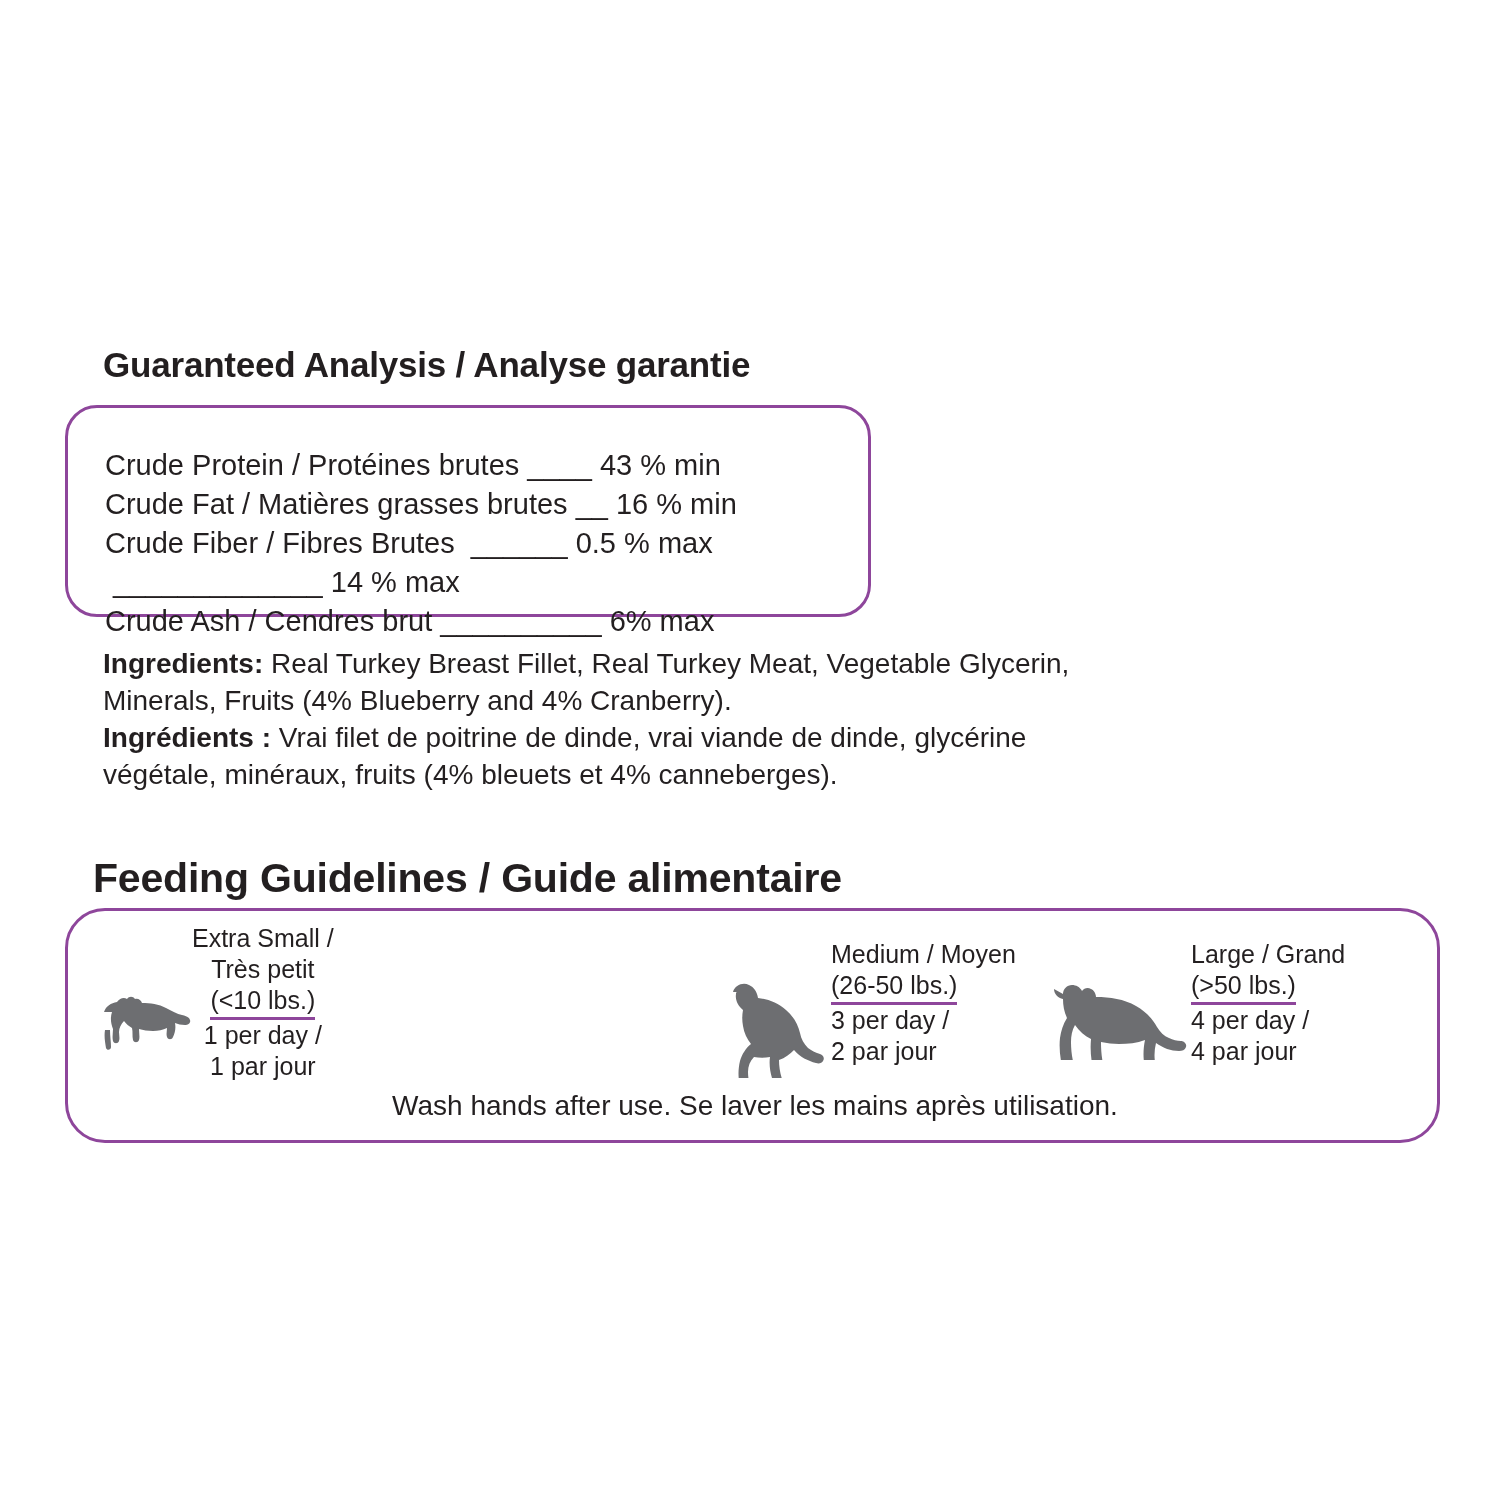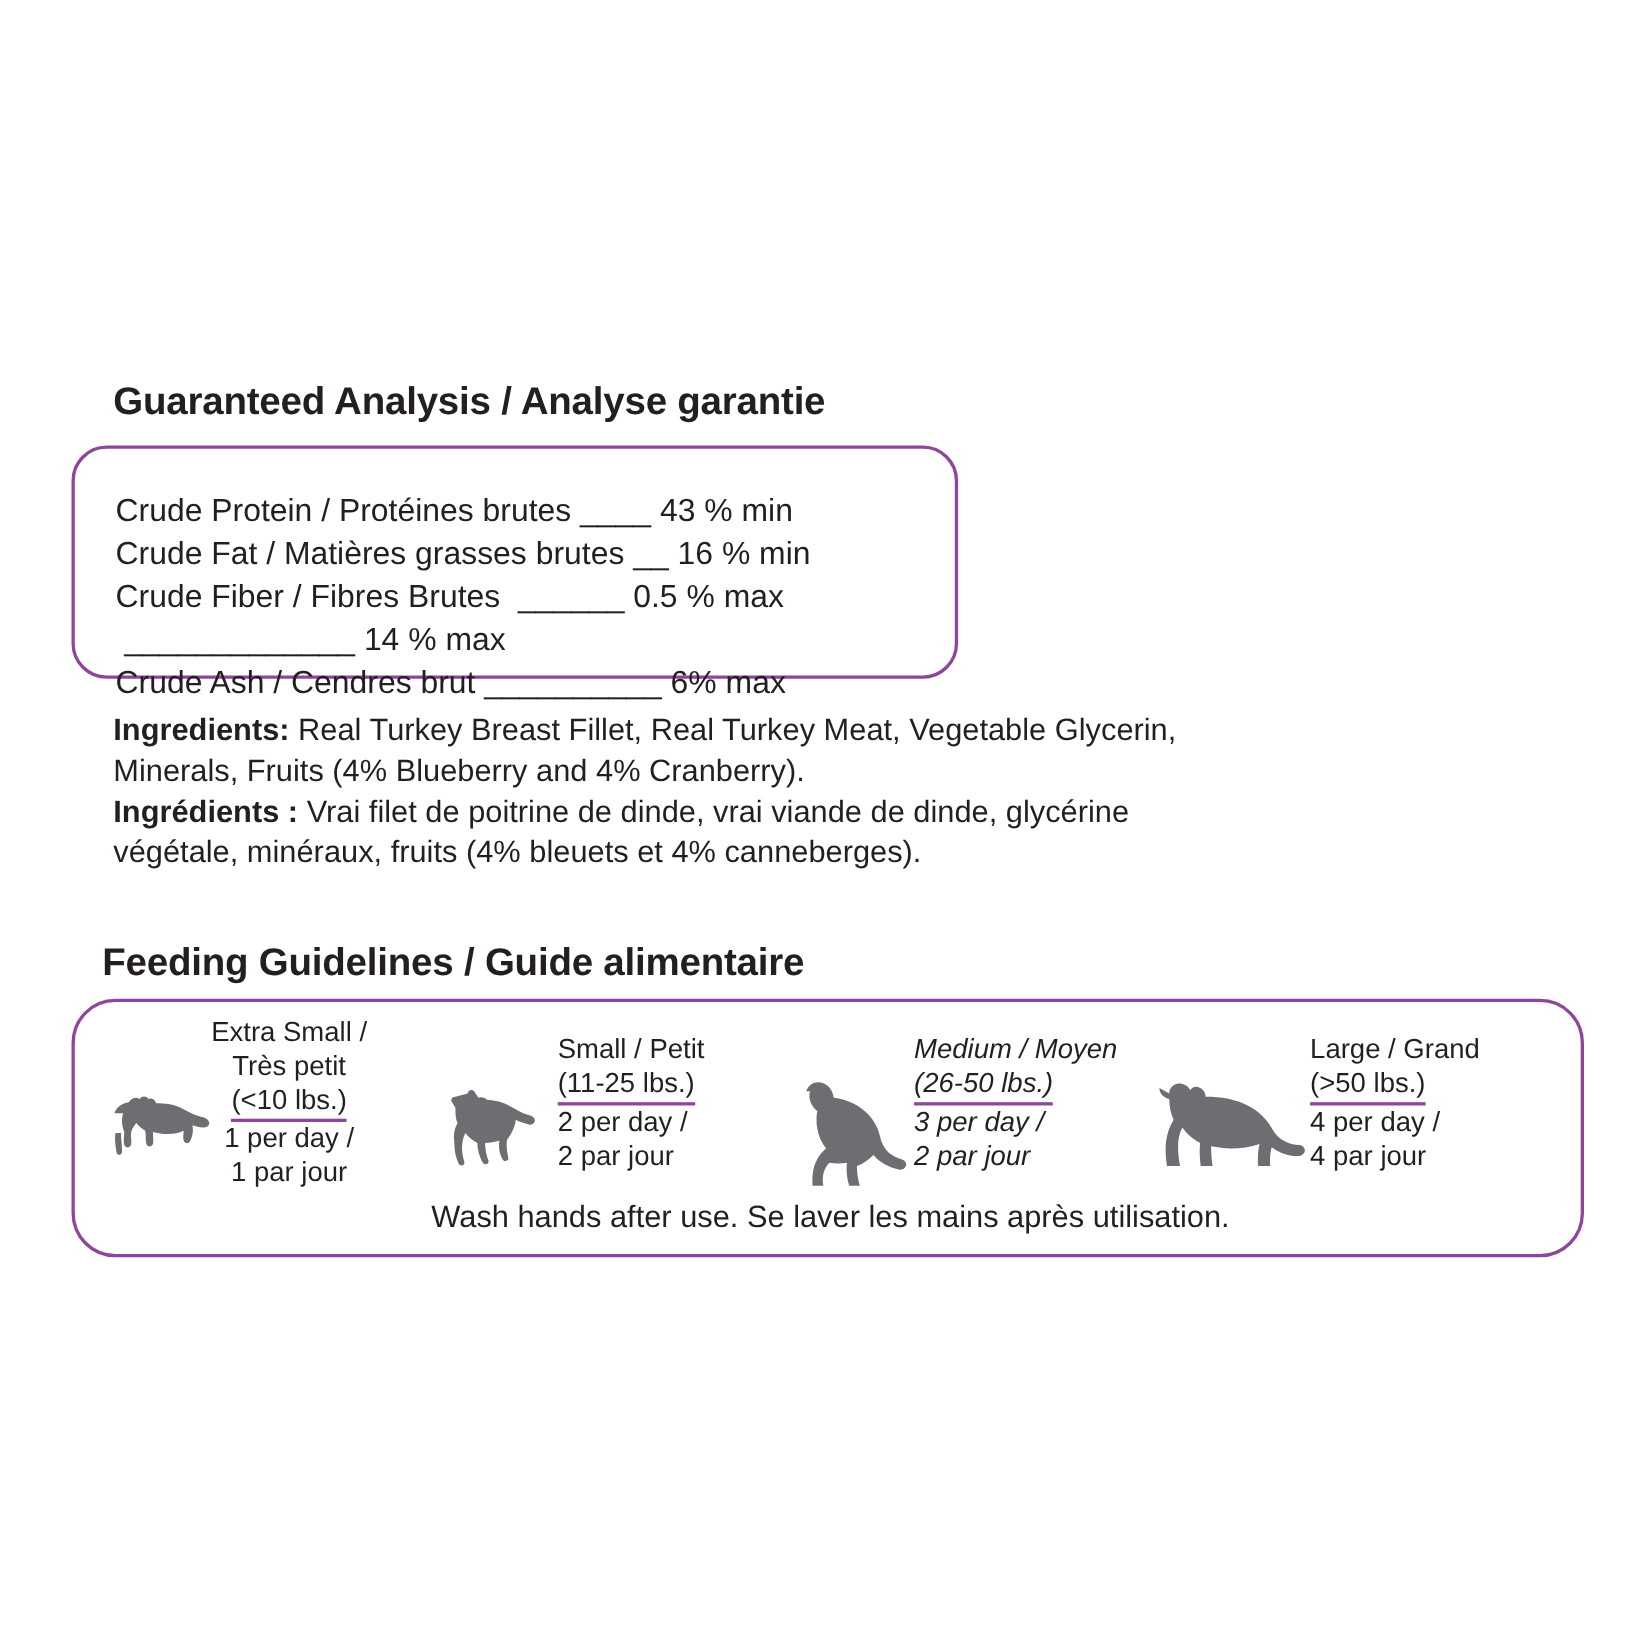--- a/index.html
+++ b/index.html
@@ -81,21 +81,21 @@
   }
   .ing-par {
     margin: 0;
   }
 
   
   .fg-heading {
     position: absolute;
     left: 93px;
     top: 855px;
-    font-size: 35px;
+    font-size: 41px;
     font-weight: bold;
     letter-spacing: -0.2px;
     white-space: nowrap;
   }
   .fg-box {
     position: absolute;
     left: 65px;
     top: 908px;
     width: 1375px;
     height: 235px;
@@ -208,41 +208,28 @@
       </span>
       <div class="fg-text" style="left:112px; top:8px;">
         <div class="fg-size">Extra Small /</div>
         <div class="fg-size">Très petit</div>
         <div><span class="fg-weight">(&lt;10 lbs.)</span></div>
         <div class="fg-amount">1 per day /</div>
         <div class="fg-amount">1 par jour</div>
       </div>
     </div>
 
-    <div class="fg-item" style="left:325px; width:320px;">
-      <span class="dog" style="left:8px; bottom:28px;">
-        <svg class="dog-svg" width="96" height="72" viewBox="0 0 96 72" xmlns="http://www.w3.org/2000/svg">
-          <path fill="#6d6e71" d="M22 4c1-3 4-4 6-2l4 6c3-1 6 0 8 2 7 0 15 2 21 6 6 3 12 7 18 8 3 1 5 3 4 6-1 2-4 3-6 2-4-1-8-2-11-4-1 7-4 13-8 18-1 5 0 11 1 16 1 3-3 5-5 2-3-5-4-11-3-17-4 1-9 2-13 2 0 5 1 11 3 16 1 3-3 5-5 2-3-5-5-12-5-18-4-2-8-5-11-9-2 4-3 9-3 14 0 4 1 8 2 12 1 3-3 5-5 2-3-6-4-13-4-20-1-6 0-12 3-17-2-4-2-9-2-14l-3-5c-2-2 0-5 3-5z"></path>
-        </svg>
-      </span>
-      <div class="fg-text" style="left:112px; top:24px;">
-        <div class="fg-size">Small / Petit</div>
-        <div><span class="fg-weight">(11-25 lbs.)</span></div>
-        <div class="fg-amount">2 per day /</div>
-        <div class="fg-amount">2 par jour</div>
-      </div>
-    </div>
 
     <div class="fg-item" style="left:635px; width:345px;">
       <span class="dog" style="left:4px; bottom:12px;">
         <svg class="dog-svg" width="118" height="96" viewBox="0 0 118 96" xmlns="http://www.w3.org/2000/svg">
           <path fill="#6d6e71" d="M24 10c2-7 10-10 16-7 5 2 8 7 9 13 10 1 20 5 28 12 7 6 12 14 14 23 1 6 4 11 8 15 4 3 8 5 12 6 3 1 5 4 3 7-1 2-4 3-7 2-8-2-16-6-22-13-4 4-9 8-15 10 0 6 1 13 3 19 1 3-2 6-5 5-3-1-5-3-5-6-2-7-3-14-2-21-5 1-11 1-16 0-4 4-6 9-6 15 0 5 1 10 2 15 1 3-2 6-5 5-3 0-5-3-5-6-2-8-2-17 0-25 2-7 6-13 11-17-4-5-7-11-8-18-1-5-1-11 0-16-5-4-8-10-7-16 0-1 0-2 1-2z"></path>
         </svg>
       </span>
-      <div class="fg-text" style="left:126px; top:24px;font-style:italic;">
+      <div class="fg-text" style="left:126px; top:24px;">
         <div class="fg-size">Medium / Moyen</div>
         <div><span class="fg-weight">(26-50 lbs.)</span></div>
         <div class="fg-amount">3 per day /</div>
         <div class="fg-amount">2 par jour</div>
       </div>
     </div>
 
     <div class="fg-item" style="left:975px; width:370px;">
       <span class="dog" style="left:4px; bottom:30px;">
         <svg class="dog-svg" width="140" height="80" viewBox="0 0 140 80" xmlns="http://www.w3.org/2000/svg">

